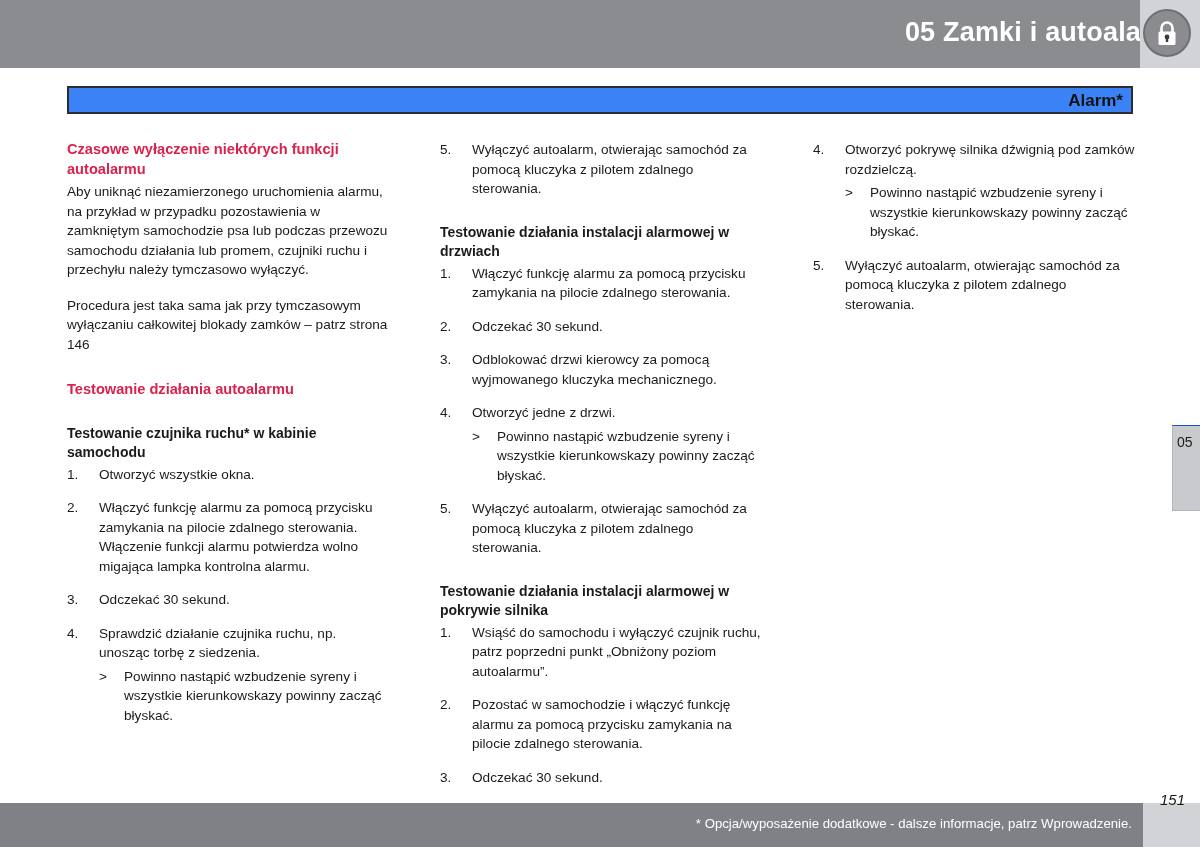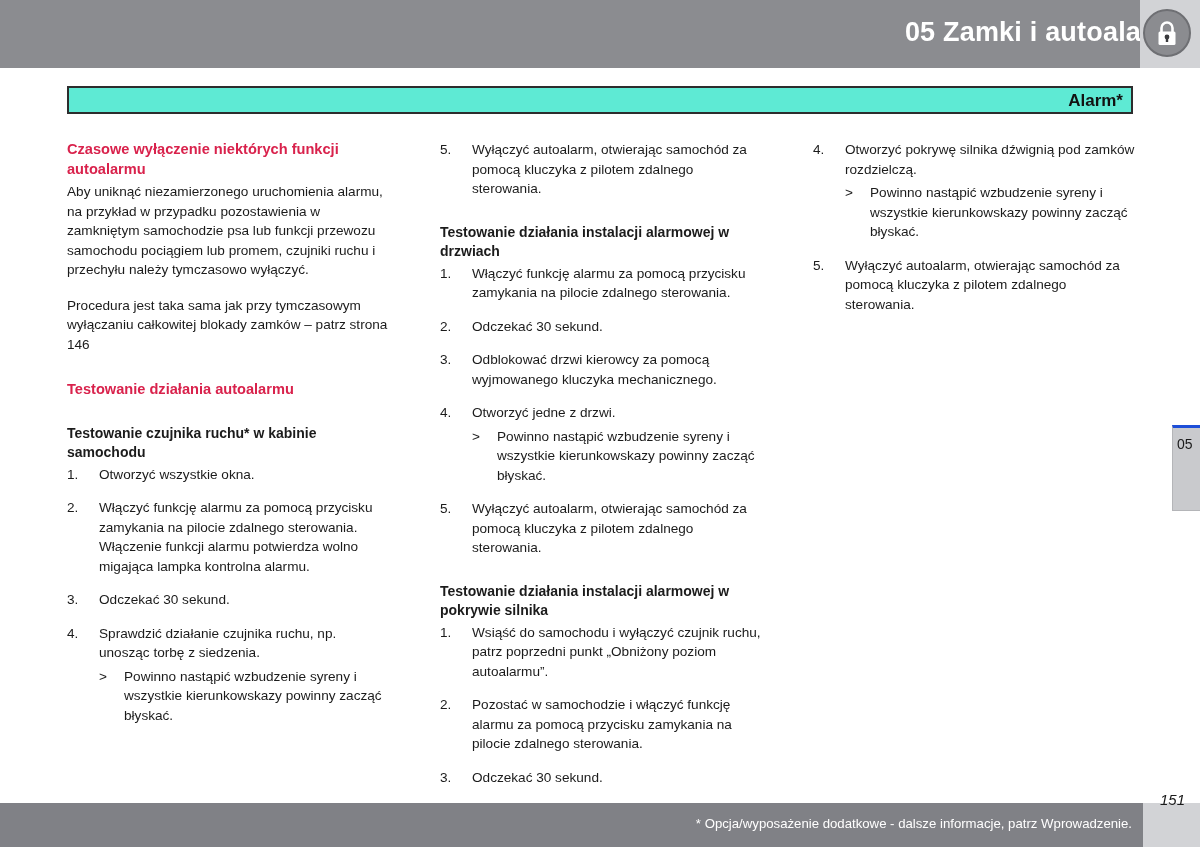--- a/index.html
+++ b/index.html
@@ -57,21 +57,21 @@
 
   
   .alarm-box {
     position: absolute;
     left: 67px;
     top: 86px;
     width: 1066px;
     height: 28px;
     border: 2px solid #2d2d2d;
     box-sizing: border-box;
-    background: #5eead4;
+    background: #3b82f6;
   }
   .alarm-box-label {
     position: absolute;
     right: 8px;
     top: 3px;
     font-size: 17px;
     font-weight: bold;
     color: #121212;
     white-space: nowrap;
   }
@@ -147,21 +147,21 @@
 
   
   .chapter-tab {
     position: absolute;
     left: 1172px;
     top: 425px;
     width: 28px;
     height: 86px;
     background: #c9cacd;
     border-left: 1px solid #b4b5b8;
-    border-top: 3px solid #1d4ed8;
+    border-top: 1px solid #1d4ed8;
     border-bottom: 1px solid #b4b5b8;
     box-sizing: border-box;
   }
   .chapter-tab-label {
     position: absolute;
     left: 4px;
     top: 8px;
     font-size: 14px;
     color: #1b1b1b;
   }
@@ -219,21 +219,21 @@
 
 <div class="alarm-box">
   <span class="alarm-box-label">Alarm*</span>
 </div>
 
 <div class="content">
 
   <div class="col">
 
     <div class="h-red">Czasowe wyłączenie niektórych funkcji autoalarmu</div>
-    <p class="para">Aby uniknąć niezamierzonego uruchomienia alarmu, na przykład w przypadku pozostawienia w zamkniętym samochodzie psa lub funkcji przewozu samochodu pociągiem lub promem, czujniki ruchu i przechyłu należy tymczasowo wyłączyć.</p>
+    <p class="para">Aby uniknąć niezamierzonego uruchomienia alarmu, na przykład w przypadku pozostawienia w zamkniętym samochodzie psa lub podczas przewozu samochodu działania lub promem, czujniki ruchu i przechyłu należy tymczasowo wyłączyć.</p>
     <p class="para">Procedura jest taka sama jak przy tymczasowym wyłączaniu całkowitej blokady zamków – patrz strona 146</p>
 
     <div class="h-red spaced">Testowanie działania autoalarmu</div>
     <div class="h-black spaced">Testowanie czujnika ruchu* w kabinie samochodu</div>
 
     <div class="li">
       <span class="li-num">1.</span>
       <span class="li-body">Otworzyć wszystkie okna.</span>
     </div>
     <div class="li">

